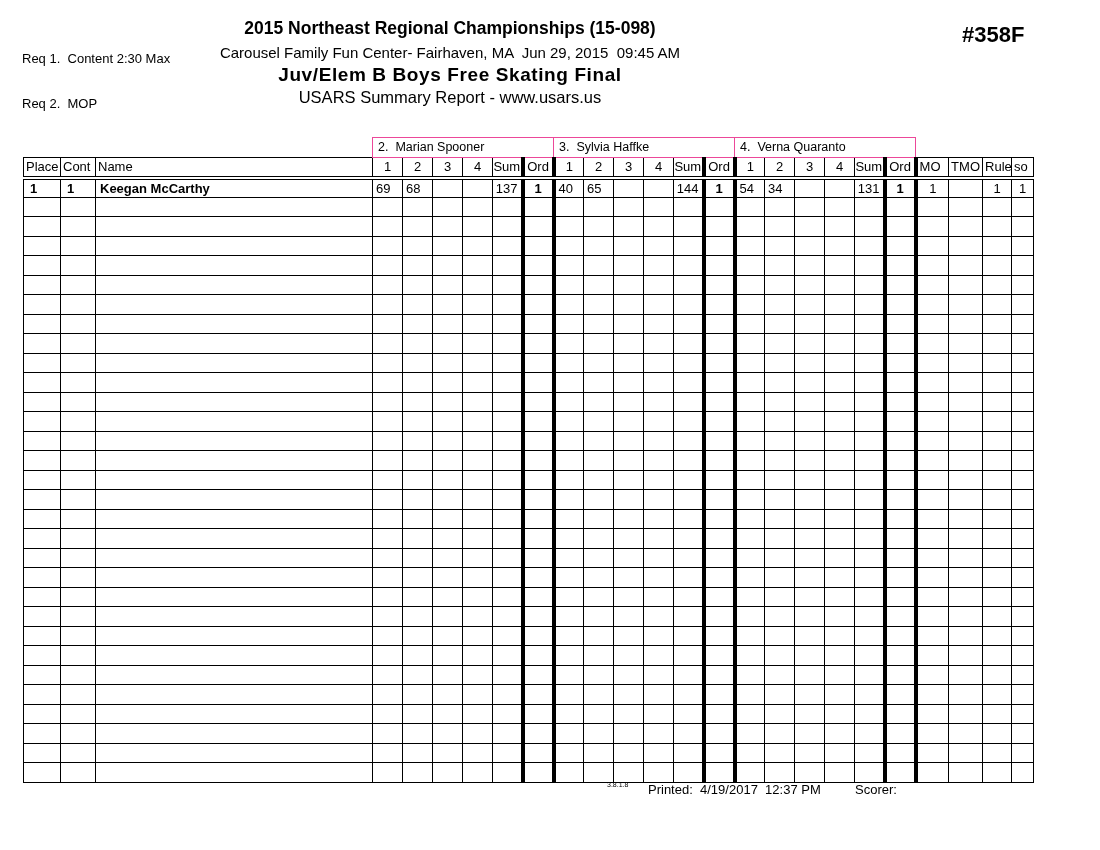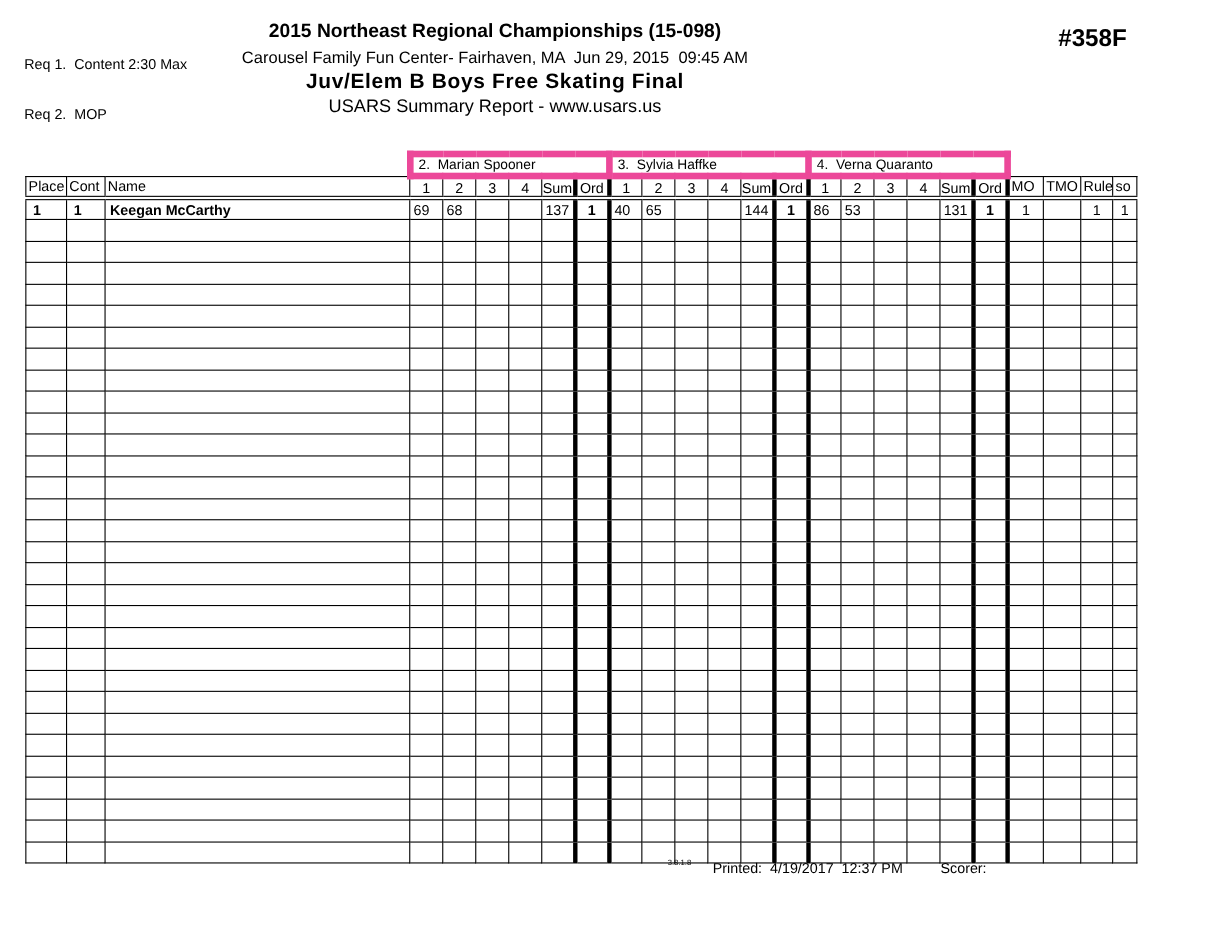--- a/index.html
+++ b/index.html
@@ -11,21 +11,21 @@
   #page-title{top:18px;font-size:17.5px;font-weight:bold;}
   #venue-line{top:44px;font-size:15px;}
   #event-title{top:64px;font-size:19px;font-weight:bold;letter-spacing:0.6px;}
   #report-line{top:88px;font-size:16.5px;}
   #doc-number{left:962px;top:22px;font-size:22px;font-weight:bold;}
 
   table#summary{position:absolute;left:23px;top:137px;width:1010px;border-collapse:collapse;table-layout:fixed;}
   td{padding:0;font-size:13px;vertical-align:middle;overflow:hidden;line-height:1;}
   .b{border:1px solid #000;}
   .nb{border:none;}
-  .jbox{border:6px solid #ec4899;padding-left:5px;font-size:12.5px;white-space:pre;text-align:left;}
+  .jbox{border:1px solid #ec4899;padding-left:5px;font-size:12.5px;white-space:pre;text-align:left;}
   .r-judges{height:20px;}
   .r-head{height:20px;}
   .r-data{height:19.5px;}
   .r-head td.b{border-bottom:4px double #000;}
   td.ord{border-left:4px solid #000;border-right:4px solid #000;}
   .hl{text-align:left;padding-left:2px;}
   .hc{text-align:center;}
   .vl{text-align:left;padding-left:6px;}
   .namecell{text-align:left;padding-left:4px;}
   .sc{text-align:left;padding-left:3px;}
@@ -135,22 +135,22 @@
       <td class="b sum">137</td>
       <td class="b ord ctr bold">1</td>
 
       <td class="b sc">40</td>
       <td class="b sc">65</td>
       <td class="b sc"></td>
       <td class="b sc"></td>
       <td class="b sum">144</td>
       <td class="b ord ctr bold">1</td>
 
-      <td class="b sc">86</td>
-      <td class="b sc">53</td>
+      <td class="b sc">54</td>
+      <td class="b sc">34</td>
       <td class="b sc"></td>
       <td class="b sc"></td>
       <td class="b sum">131</td>
       <td class="b ord ctr bold">1</td>
 
       <td class="b ctr">1</td>
       <td class="b ctr"></td>
       <td class="b ctr">1</td>
       <td class="b ctr">1</td>
     </tr>

